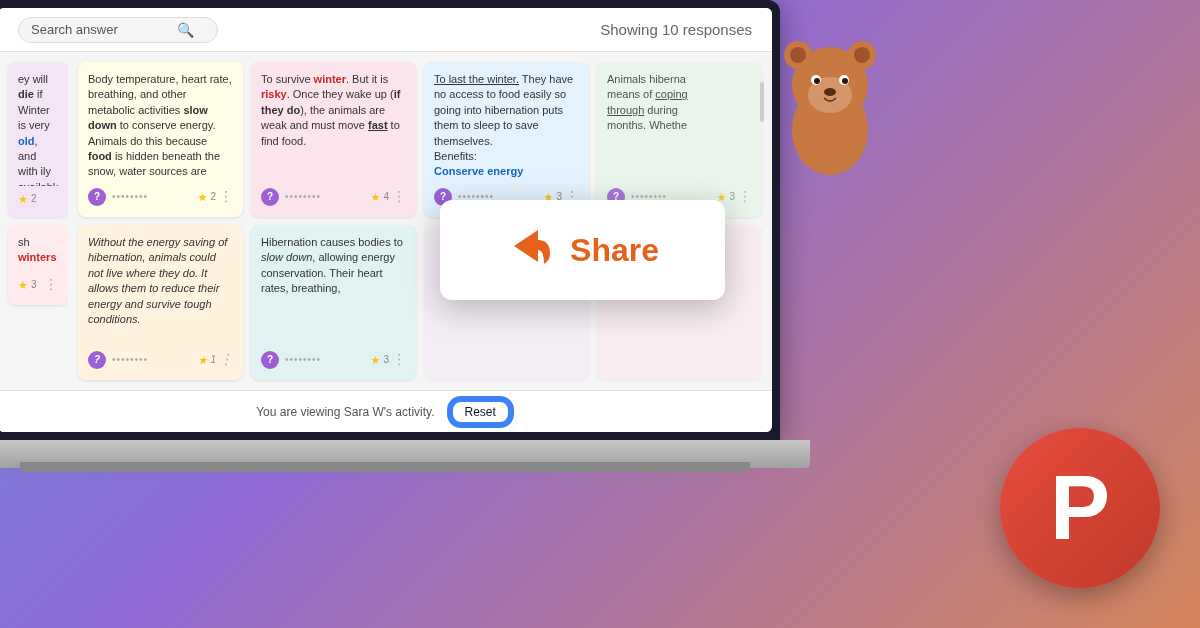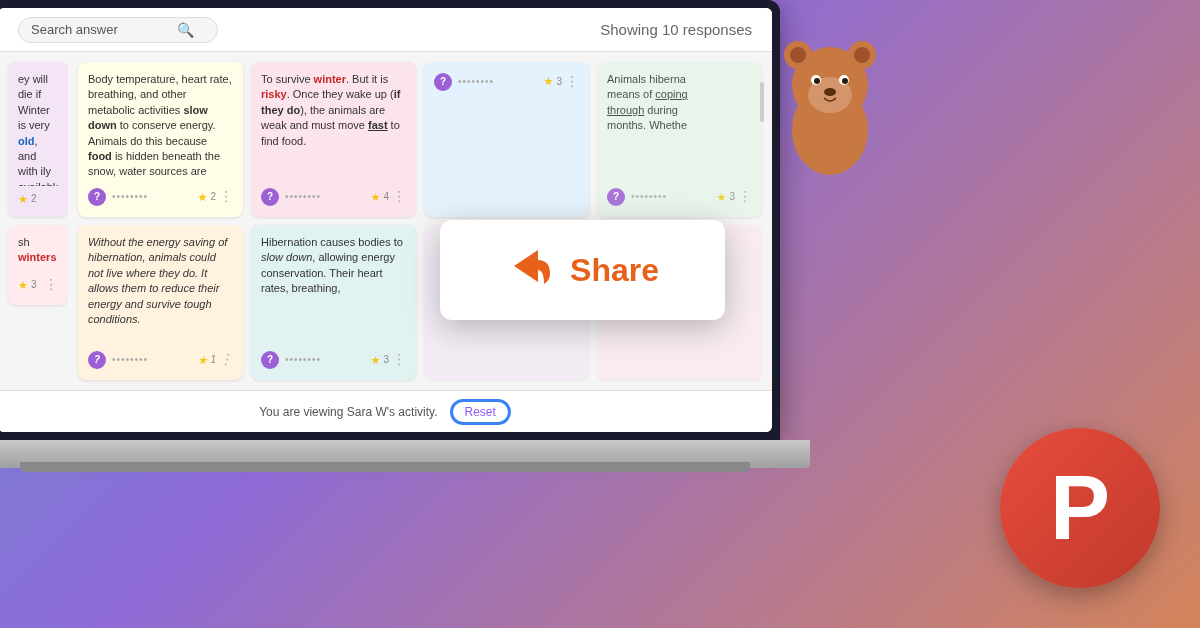--- a/index.html
+++ b/index.html
@@ -214,32 +214,32 @@
       height: 42px;
     }
 
     .viewing-text {
       font-size: 12px;
       color: #555;
     }
 
     .reset-btn {
       background: transparent;
-      border: 3px solid #3b82f6;
+      border: 6px solid #3b82f6;
       border-radius: 14px;
       padding: 3px 12px;
       font-size: 12px;
-      color: #8b5cf6;
+      color: #0f172a;
       cursor: pointer;
     }
 
     
     .share-popup {
       position: absolute;
-      top: 220px;
+      top: 200px;
       left: 440px;
       width: 285px;
       height: 100px;
       background: white;
       border-radius: 12px;
       box-shadow: 0 8px 32px rgba(0,0,0,0.25);
       display: flex;
       align-items: center;
       justify-content: center;
       gap: 16px;
@@ -320,21 +320,21 @@
             <span class="search-icon">🔍</span>
           </div>
           <span class="responses-count">Showing 10 responses</span>
         </div>
 
         <div class="cards-area">
           <div style="display:flex; height:100%; position:relative;">
 
             <div style="width:70px; flex-shrink:0; overflow:hidden; display:flex; flex-direction:column; gap:8px; padding:10px 0 10px 10px; position:relative;">
               <div class="card card-purple" style="max-height:155px;">
-                <div class="card-text">ey will <span style="font-weight:normal;margin-top:7px;">die</span> if Winter is very <span style="color:#1565c0; font-weight:bold;">old</span>, and with ily available, n't make it</div>
+                <div class="card-text">ey will <span style="font-weight:bold;margin-top:7px;">die</span> if Winter is very <span style="color:#1565c0; font-weight:bold;">old</span>, and with ily available, n't make it</div>
                 <div class="card-footer">
                   <div class="stars">
                     <span class="star">★</span>
                     <span class="star-count">2</span>
                   </div>
                 </div>
               </div>
               <div class="card card-red" style="max-height:80px;">
                 <div class="card-text">sh <span style="font-weight:bold; color:#c62828;">winters</span> weather is d  sources</div>
                 <div class="card-footer">
@@ -373,20 +373,24 @@
                   </div>
                   <div class="stars">
                     <span class="star">★</span>
                     <span class="star-count">4</span>
                     <span class="more-btn">⋮</span>
                   </div>
                 </div>
               </div>
 
               <div class="card card-blue">
+                <div class="card-text">
+                  <span style="text-decoration:underline;">To last the winter.</span> They have no access to food easily so going into hibernation puts them to sleep to save themselves.<br>Benefits:<br>
+                  <span class="highlight-blue">Conserve energy<br>Only expend fully in months of abundant food &amp; better weather</span>
+                </div>
                 <div class="card-footer">
                   <div class="card-footer-row">
                     <div class="avatar avatar-purple">?</div>
                     <span class="dots">••••••••</span>
                   </div>
                   <div class="stars">
                     <span class="star">★</span>
                     <span class="star-count">3</span>
                     <span class="more-btn">⋮</span>
                   </div>

